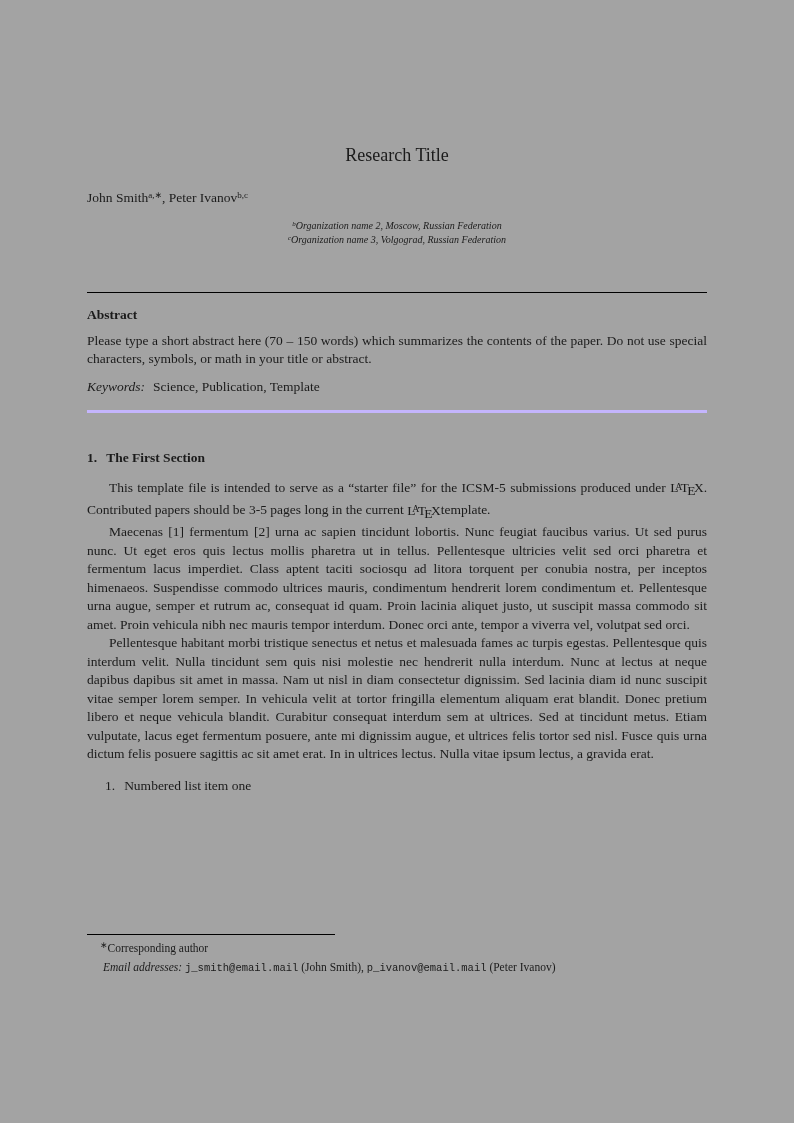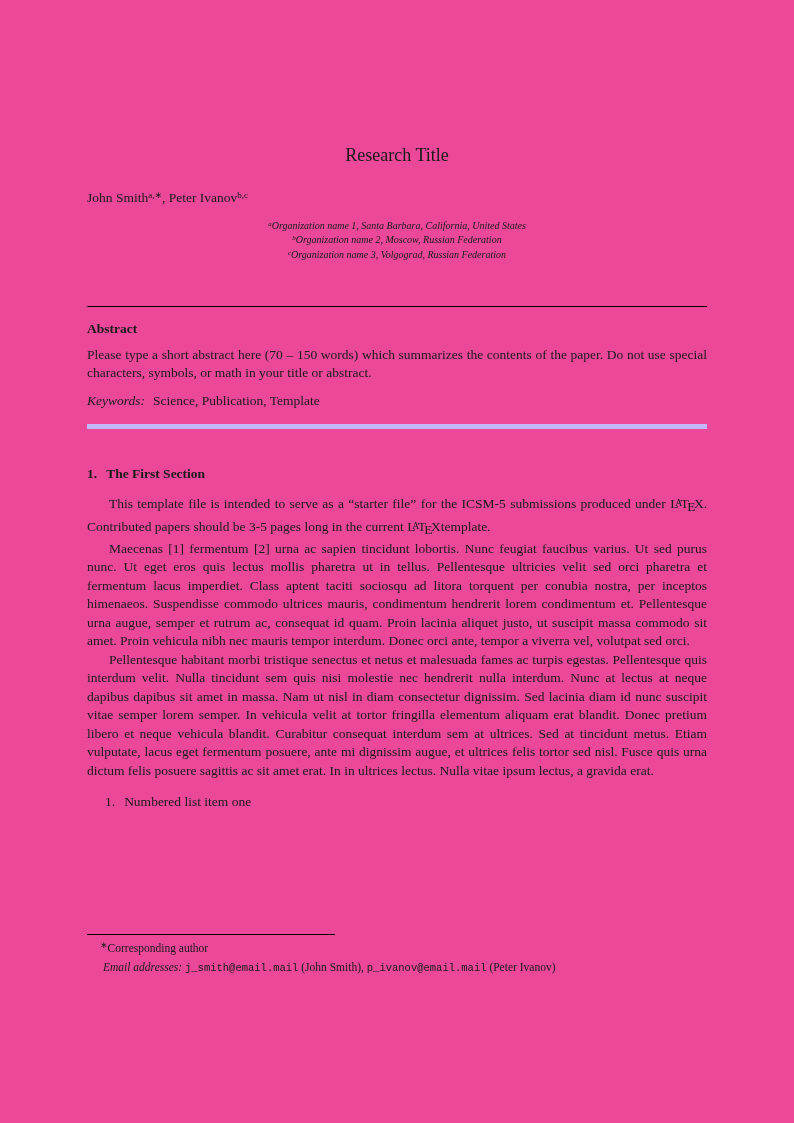--- a/index.html
+++ b/index.html
@@ -1,20 +1,20 @@
 <!DOCTYPE html>
 <html><head>
 <meta charset="utf-8">
 <style>
   html, body { margin: 0; padding: 0; background: #ffffff; }
   .page {
     position: relative;
     width: 794px;
     height: 1123px;
-    background: #ec4899;
+    background: #a3a3a3;
     color: #1b1b1b;
     font-family: "Liberation Serif", serif;
     overflow: hidden;
   }
   .content {
     position: absolute;
     left: 87px;
     top: 0;
     width: 620px;
   }
@@ -45,21 +45,21 @@
   }
   .affiliations sup {
     font-size: 7px;
     vertical-align: 0.5em;
     line-height: 0;
     font-style: italic;
   }
   .abstract-box {
     margin-top: 44px;
     border-top: 1px solid #000;
-    border-bottom: 5px solid #c4b5fd;
+    border-bottom: 3px solid #c4b5fd;
     padding: 13px 0 14px 0;
   }
   .abstract-heading {
     font-size: 13.5px;
     font-weight: bold;
     line-height: 18px;
   }
   .abstract-text {
     margin-top: 8px;
     font-size: 13.5px;
@@ -150,21 +150,20 @@
 <body>
 
 <div class="page">
   <div class="content">
 
     <div class="paper-title">Research Title</div>
 
     <div class="authors-line"><span>John Smith</span><sup>a,∗</sup><span>, </span><span>Peter Ivanov</span><sup>b,c</sup></div>
 
     <div class="affiliations">
-      <div><sup>a</sup><span>Organization name 1, Santa Barbara, California, United States</span></div>
       <div><sup>b</sup><span>Organization name 2, Moscow, Russian Federation</span></div>
       <div><sup>c</sup><span>Organization name 3, Volgograd, Russian Federation</span></div>
     </div>
 
     <div class="abstract-box">
       <div class="abstract-heading">Abstract</div>
       <div class="abstract-text">Please type a short abstract here (70 – 150 words) which summarizes the contents of the paper. Do not use special characters, symbols, or math in your title or abstract.</div>
       <div class="keywords-line"><span class="keywords-label">Keywords:</span><span class="keywords-value">Science, Publication, Template</span></div>
     </div>
 

